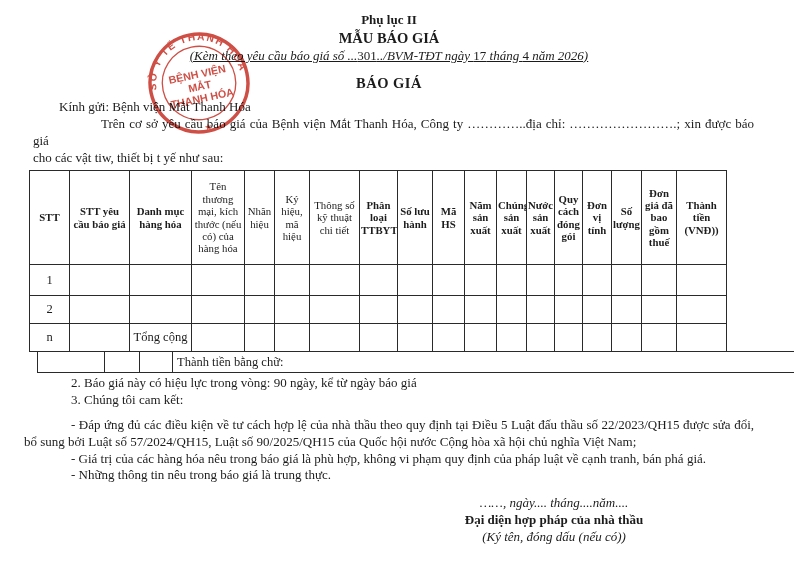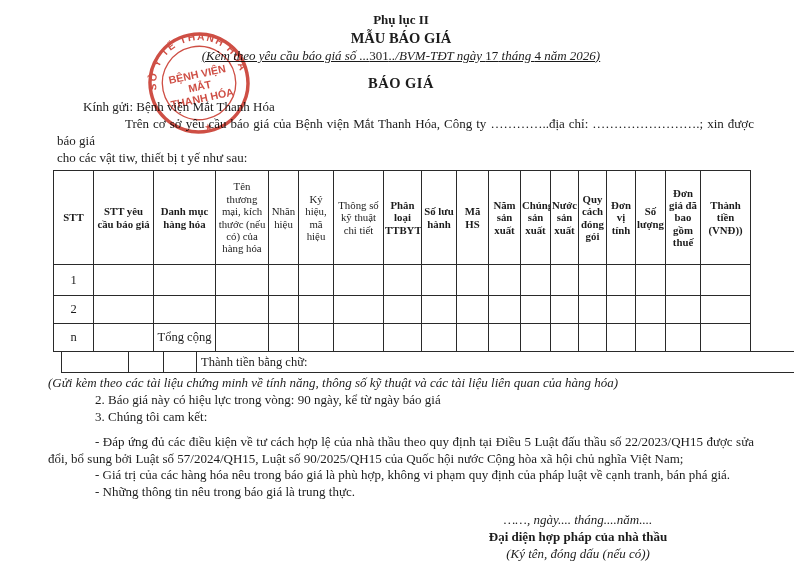--- a/index.html
+++ b/index.html
@@ -6,21 +6,21 @@
   .page{
     position:relative;
     width:794px;height:562px;
     background:#ffffff;
     font-family:"Liberation Serif","DejaVu Serif",serif;
     color:#1c1c1c;
     font-size:13px;
     line-height:1.3;
     overflow:hidden;
   }
-  .content{padding:12px 40px 0 48px;}
+  .content{padding:12px 40px 0 24px;}
   .center{text-align:center;}
   .appendix{font-weight:bold;font-size:13px;}
   .form-code{font-weight:bold;font-size:14.5px;}
   .subtitle{font-style:italic;font-size:13px;text-decoration:underline;}
   .subtitle .up{font-style:normal;}
   .doc-title{font-weight:bold;font-size:14.5px;margin-top:9px;letter-spacing:.5px;}
   .greeting{margin-top:7px;padding-left:35px;}
   p{margin:0;}
   .intro{text-indent:68px;text-align:justify;margin-left:9px;}
   table{border-collapse:collapse;table-layout:fixed;}
@@ -189,21 +189,20 @@
           <tr>
         <td></td>
         <td></td>
         <td></td>
         <td class="label">Thành tiền bằng chữ:</td>
       </tr>
     </tbody>
       </table>
 
     <div class="notes">
-      <p class="attach">(Gửi kèm theo các tài liệu chứng minh về tính năng, thông số kỹ thuật và các tài liệu liên quan của hàng hóa)</p>
       <p class="tab">2. Báo giá này có hiệu lực trong vòng: 90 ngày, kể từ ngày báo giá</p>
       <p class="tab">3. Chúng tôi cam kết:</p>
       <p class="tab just">- Đáp ứng đủ các điều kiện về tư cách hợp lệ của nhà thầu theo quy định tại Điều 5 Luật đấu thầu số 22/2023/QH15 được sửa đổi, bổ sung bởi Luật số 57/2024/QH15, Luật số 90/2025/QH15 của Quốc hội nước Cộng hòa xã hội chủ nghĩa Việt Nam;</p>
       <p class="tab">- Giá trị của các hàng hóa nêu trong báo giá là phù hợp, không vi phạm quy định của pháp luật về cạnh tranh, bán phá giá.</p>
       <p class="tab">- Những thông tin nêu trong báo giá là trung thực.</p>
     </div>
 
     <div class="signature">
       <div class="sig-date">……, ngày.... tháng....năm....</div>
       <div class="sig-title">Đại diện hợp pháp của nhà thầu</div>

